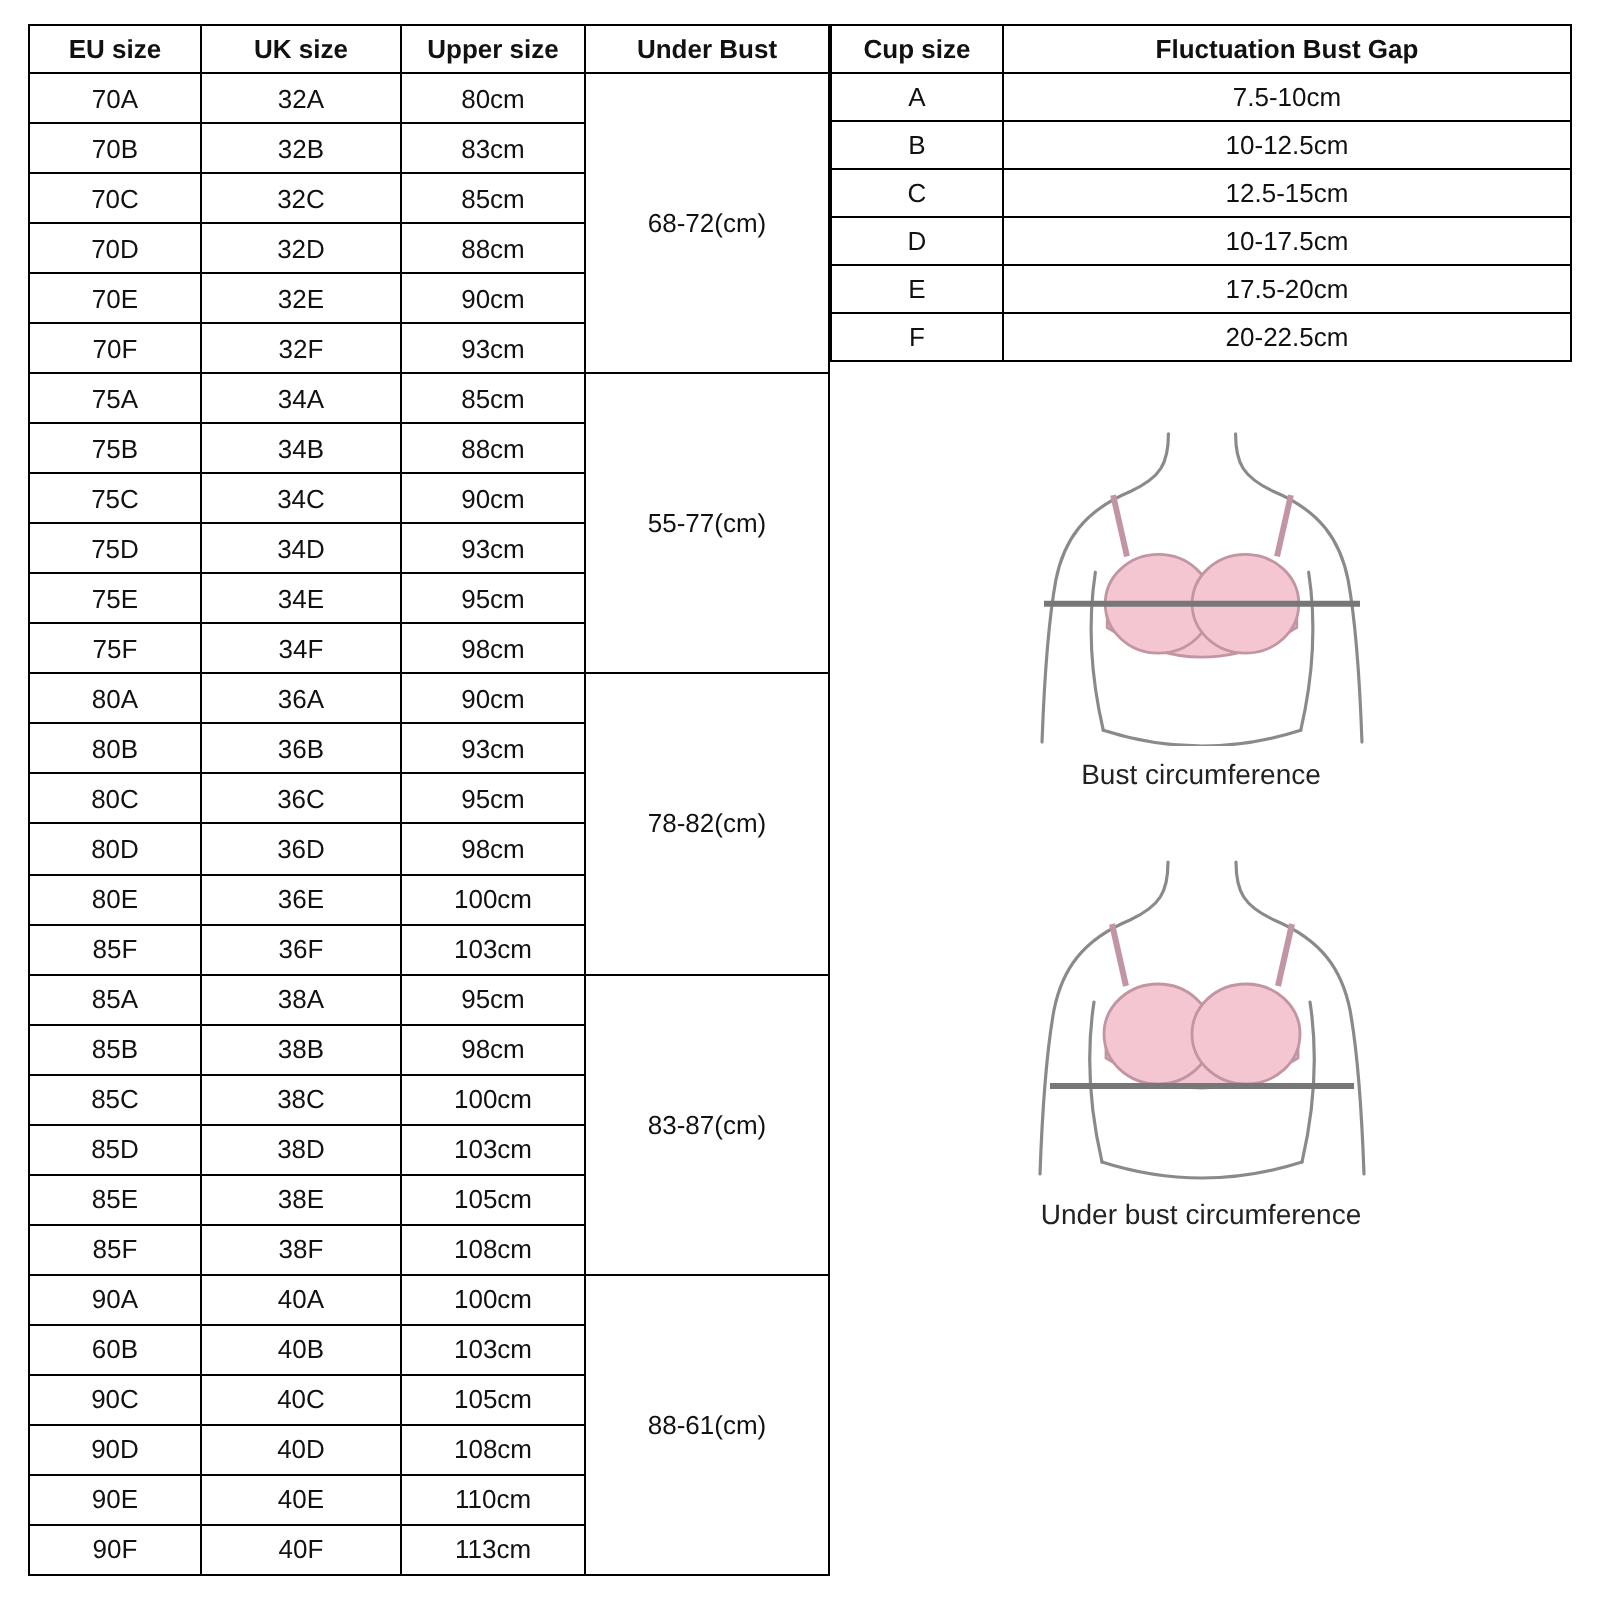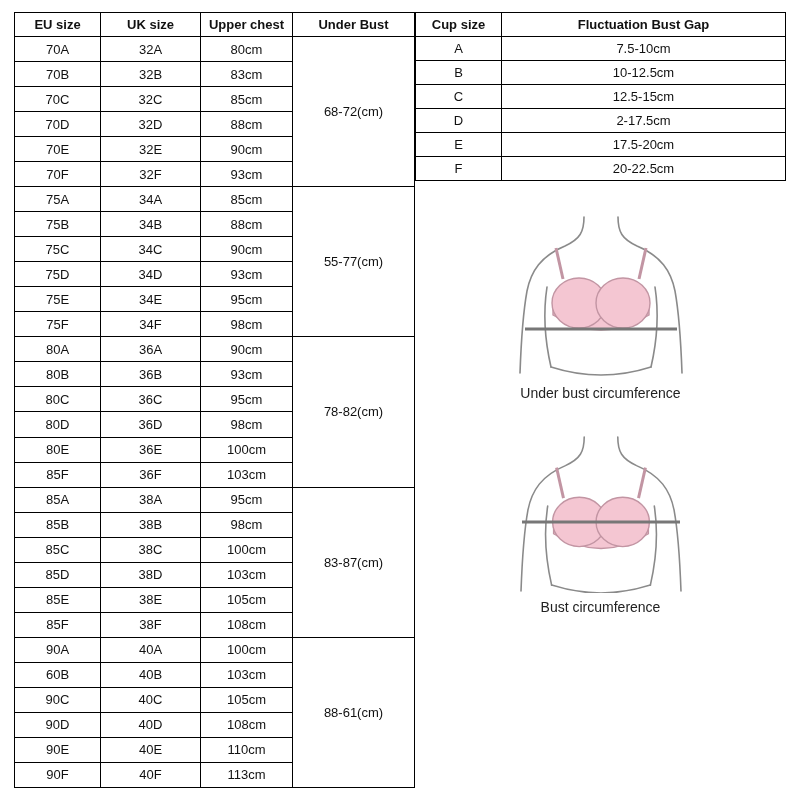--- a/index.html
+++ b/index.html
@@ -36,21 +36,21 @@
     <colgroup>
       <col class="c-eu">
         <col class="c-uk">
         <col class="c-chest">
         <col class="c-under">
     </colgroup>
     <thead>
         <tr>
           <th>EU size</th>
           <th>UK size</th>
-          <th>Upper chest</th>
+          <th>Upper size</th>
           <th>Under Bust</th>
         </tr>
       </thead>
     <tbody>
         <tr>
           <td>70A</td>
           <td>32A</td>
           <td>80cm</td>
           <td rowspan="6" class="underbust-cell">68-72(cm)</td>
         </tr>
@@ -227,32 +227,53 @@
           <tr>
             <td>B</td>
             <td>10-12.5cm</td>
           </tr>
           <tr>
             <td>C</td>
             <td>12.5-15cm</td>
           </tr>
           <tr>
             <td>D</td>
-            <td>2-17.5cm</td>
+            <td>10-17.5cm</td>
           </tr>
           <tr>
             <td>E</td>
             <td>17.5-20cm</td>
           </tr>
           <tr>
             <td>F</td>
             <td>20-22.5cm</td>
           </tr>
         </tbody>
     </table>
+
+    <div class="figure f1">
+      <svg width="220" height="158" viewBox="0 0 220 160">
+        <g fill="none" stroke="#8a8a8a" stroke-width="1.6" stroke-linecap="round">
+          <path d="M93,2 C93,17 89,24 74,31 C50,41 40,56 36,76 C32,98 30,130 29,158"></path>
+          <path d="M127,2 C127,17 131,24 146,31 C170,41 180,56 184,76 C188,98 190,130 191,158"></path>
+          <path d="M56,72 C52,98 54,126 60,152"></path>
+          <path d="M164,72 C168,98 166,126 160,152"></path>
+          <path d="M60,152 Q110,168 160,152"></path>
+        </g>
+        <g>
+          <path d="M62,84 L62,100 Q110,130 158,100 L158,84" fill="#f4c6d2" stroke="#c295a3" stroke-width="1.4"></path>
+          <ellipse cx="88" cy="88" rx="27" ry="25" fill="#f4c6d2" stroke="#c295a3" stroke-width="1.4"></ellipse>
+          <ellipse cx="132" cy="88" rx="27" ry="25" fill="#f4c6d2" stroke="#c295a3" stroke-width="1.4"></ellipse>
+          <line x1="72" y1="64" x2="65" y2="33" stroke="#c295a3" stroke-width="3"></line>
+          <line x1="148" y1="64" x2="155" y2="33" stroke="#c295a3" stroke-width="3"></line>
+        </g>
+        <line x1="30" y1="88" x2="190" y2="88" stroke="#777777" stroke-width="3"></line>
+      </svg>
+      <div class="figure-label">Bust circumference</div>
+    </div>
 
     <div class="figure f2">
       <svg width="220" height="168" viewBox="0 0 220 160">
         <g fill="none" stroke="#8a8a8a" stroke-width="1.6" stroke-linecap="round">
           <path d="M93,2 C93,17 89,24 74,31 C50,41 40,56 36,76 C32,98 30,130 29,158"></path>
           <path d="M127,2 C127,17 131,24 146,31 C170,41 180,56 184,76 C188,98 190,130 191,158"></path>
           <path d="M56,72 C52,98 54,126 60,152"></path>
           <path d="M164,72 C168,98 166,126 160,152"></path>
           <path d="M60,152 Q110,168 160,152"></path>
         </g>
@@ -261,40 +282,19 @@
           <ellipse cx="88" cy="88" rx="27" ry="25" fill="#f4c6d2" stroke="#c295a3" stroke-width="1.4"></ellipse>
           <ellipse cx="132" cy="88" rx="27" ry="25" fill="#f4c6d2" stroke="#c295a3" stroke-width="1.4"></ellipse>
           <line x1="72" y1="64" x2="65" y2="33" stroke="#c295a3" stroke-width="3"></line>
           <line x1="148" y1="64" x2="155" y2="33" stroke="#c295a3" stroke-width="3"></line>
         </g>
         <line x1="34" y1="114" x2="186" y2="114" stroke="#777777" stroke-width="3"></line>
       </svg>
       <div class="figure-label">Under bust circumference</div>
     </div>
 
-    <div class="figure f1">
-      <svg width="220" height="158" viewBox="0 0 220 160">
-        <g fill="none" stroke="#8a8a8a" stroke-width="1.6" stroke-linecap="round">
-          <path d="M93,2 C93,17 89,24 74,31 C50,41 40,56 36,76 C32,98 30,130 29,158"></path>
-          <path d="M127,2 C127,17 131,24 146,31 C170,41 180,56 184,76 C188,98 190,130 191,158"></path>
-          <path d="M56,72 C52,98 54,126 60,152"></path>
-          <path d="M164,72 C168,98 166,126 160,152"></path>
-          <path d="M60,152 Q110,168 160,152"></path>
-        </g>
-        <g>
-          <path d="M62,84 L62,100 Q110,130 158,100 L158,84" fill="#f4c6d2" stroke="#c295a3" stroke-width="1.4"></path>
-          <ellipse cx="88" cy="88" rx="27" ry="25" fill="#f4c6d2" stroke="#c295a3" stroke-width="1.4"></ellipse>
-          <ellipse cx="132" cy="88" rx="27" ry="25" fill="#f4c6d2" stroke="#c295a3" stroke-width="1.4"></ellipse>
-          <line x1="72" y1="64" x2="65" y2="33" stroke="#c295a3" stroke-width="3"></line>
-          <line x1="148" y1="64" x2="155" y2="33" stroke="#c295a3" stroke-width="3"></line>
-        </g>
-        <line x1="30" y1="88" x2="190" y2="88" stroke="#777777" stroke-width="3"></line>
-      </svg>
-      <div class="figure-label">Bust circumference</div>
-    </div>
-
     <div class="example">
       
       
     </div>
 
   </div>
 </div>
 
 </body></html>

